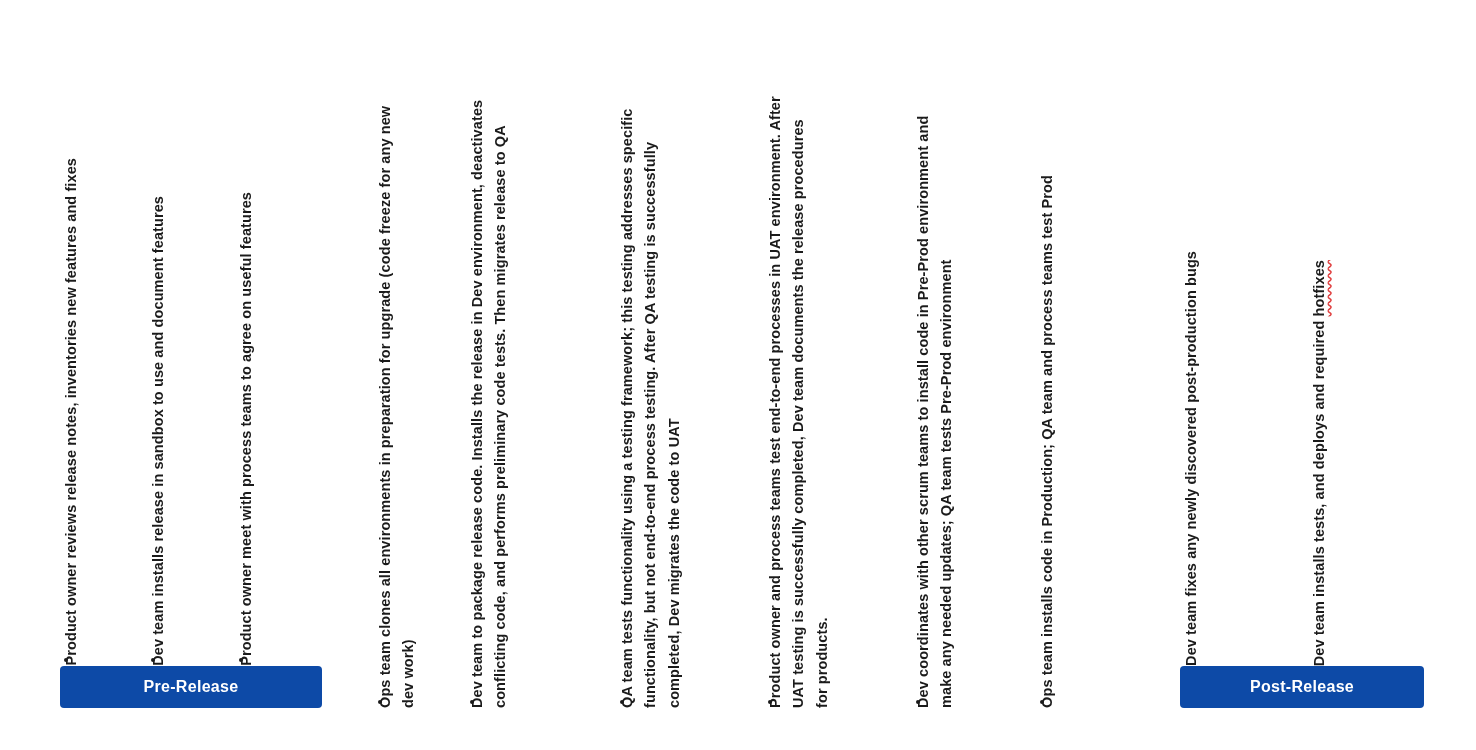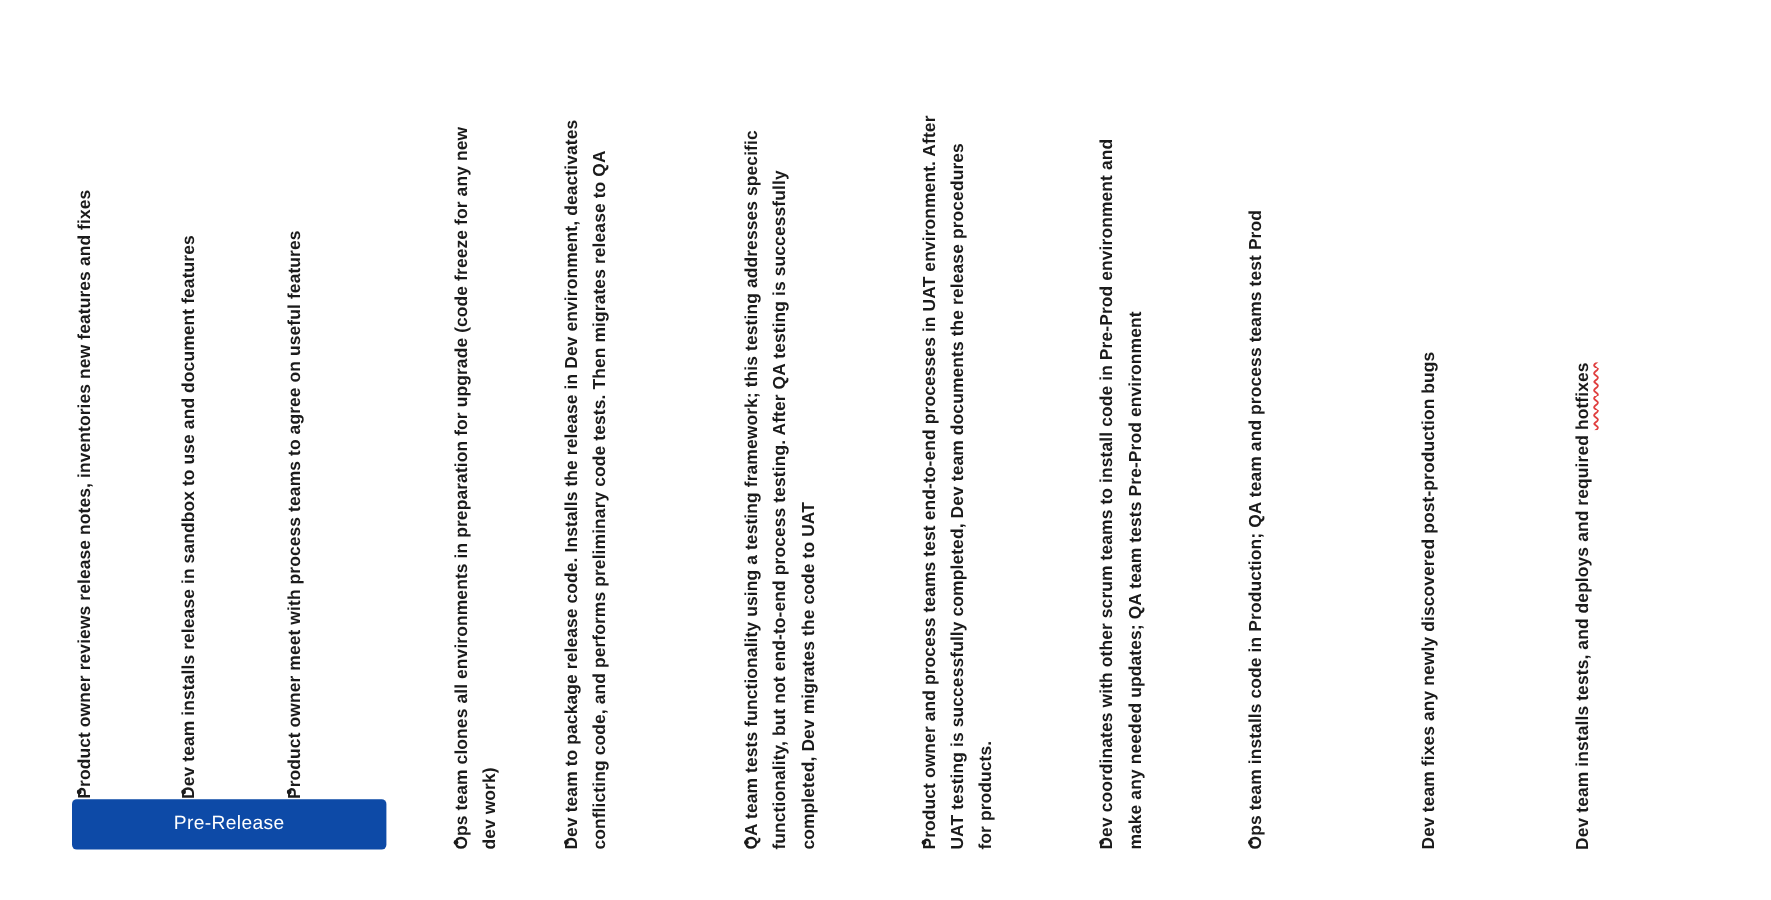--- a/index.html
+++ b/index.html
@@ -76,21 +76,21 @@
     text-decoration-skip-ink: none;
   }
 
   
   .phase-bar {
     height: 42px;
     border-radius: 4px;
     background: #0d4aa7;
     color: #ffffff;
     font-size: 16px;
-    font-weight: 400;
+    font-weight: 700;
     letter-spacing: 0.3px;
     display: flex;
     align-items: center;
     justify-content: center;
     box-sizing: border-box;
   }
 
   
   #phase-pre   { left: 60px;   width: 262px; }
   #phase-rel   { left: 374px;  width: 740px; }
@@ -184,15 +184,16 @@
 
       <div class="item">
         <div class="item-text">Dev team fixes any newly discovered post-production bugs</div>
       </div>
 
       <div class="item">
         <div class="item-text" id="post-item-2">Dev team installs tests, and deploys and required <span class="squiggle">hotfixes</span></div>
       </div>
 
     </div>
+    <div class="phase-bar">Post-Release</div>
   </div>
 
 </div>
 
 </body></html>

